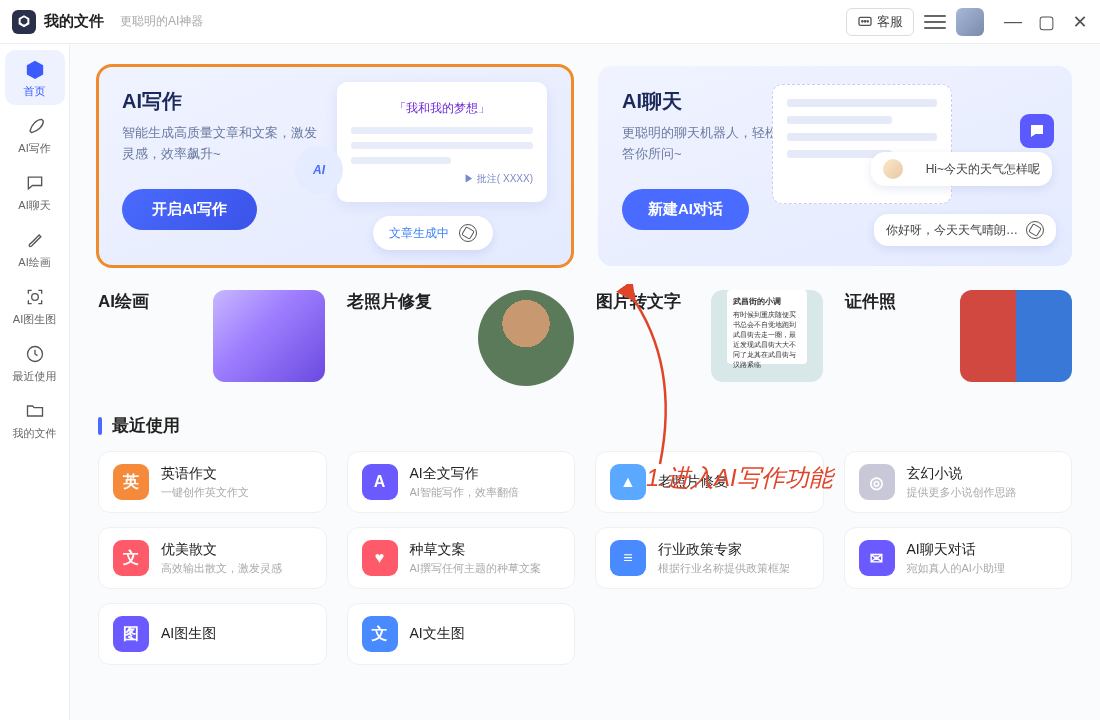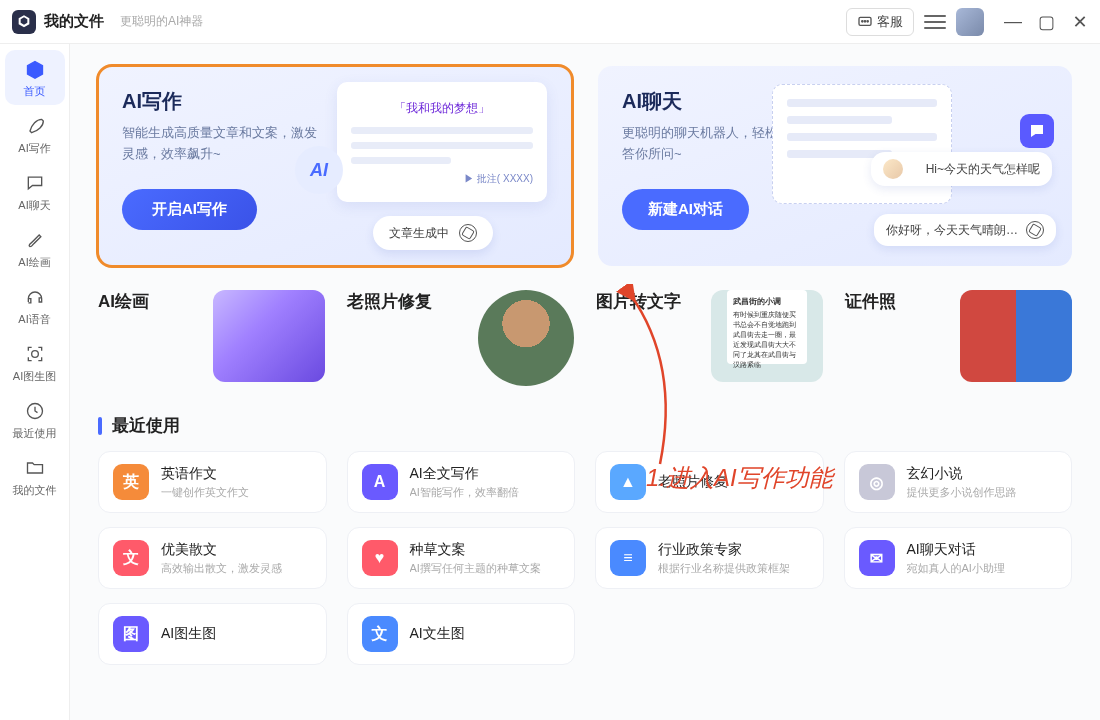--- a/index.html
+++ b/index.html
@@ -35,22 +35,22 @@
   .hero-desc { font-size: 13px; color: #6a7aa0; line-height: 1.6; max-width: 200px; }
   .hero-btn { margin-top: 24px; background: linear-gradient(135deg,#4a6bff,#3a52e8); color: #fff; border: none; padding: 11px 30px; border-radius: 22px; font-size: 15px; font-weight: 600; }
   .hero-chat-btn { margin-top: 24px; background: #4a6bff; color: #fff; border: none; padding: 11px 26px; border-radius: 22px; font-size: 15px; font-weight: 600; }
   .hero-illus { position: absolute; right: 14px; top: 20px; width: 235px; height: 170px; }
   .paper { position: absolute; background: #fff; border-radius: 10px; box-shadow: 0 4px 14px rgba(60,80,180,.10); }
   .paper1 { left: 14px; top: -4px; width: 210px; height: 120px; padding: 14px 14px; }
   .paper1 .line { height: 7px; background: #e8ecf8; border-radius: 3px; margin-bottom: 8px; }
   .paper1 .line.short { width: 55%; }
   .paper1 .quote { text-align: center; font-size: 12px; color: #6d28d9; margin: 4px 0 10px; }
   .paper1 .note { text-align: right; font-size: 10px; color: #7a88c8; }
-  .ai-badge { position: absolute; left: -28px; top: 60px; width: 48px; height: 48px; border-radius: 50%; background: #e6ecff; display: flex; align-items: center; justify-content: center; font-weight: 900; font-style: italic; color: #4a6bff; font-size: 18px; }
-  .pill { position: absolute; bottom: 6px; left: 50px; background: #fff; border-radius: 18px; padding: 8px 16px; font-size: 12px; color: #404040; display: flex; align-items: center; gap: 10px; box-shadow: 0 4px 10px rgba(60,80,180,.12); }
+  .ai-badge { position: absolute; left: -28px; top: 60px; width: 48px; height: 48px; border-radius: 50%; background: #e6ecff; display: flex; align-items: center; justify-content: center; font-weight: 900; font-style: italic; color: #4a6bff; font-size: 12px; }
+  .pill { position: absolute; bottom: 6px; left: 50px; background: #fff; border-radius: 18px; padding: 8px 16px; font-size: 12px; color: #3b82f6; display: flex; align-items: center; gap: 10px; box-shadow: 0 4px 10px rgba(60,80,180,.12); }
   .pill-icon { width: 18px; height: 18px; border: 1.5px solid #555; border-radius: 50%; position: relative; }
   .pill-icon::after { content: ""; position: absolute; inset: 3px; border: 1.5px solid #555; border-radius: 2px; transform: rotate(30deg); }
 
   .chat-illus { position: absolute; right: 20px; top: 18px; width: 280px; height: 180px; }
   .chat-panel { position: absolute; left: 0; top: 0; width: 180px; height: 120px; background: #fff; border: 1px dashed #c8d0f0; border-radius: 10px; padding: 14px; }
   .chat-panel .bar { height: 8px; background: #e6eaf8; border-radius: 3px; margin-bottom: 9px; }
   .chat-panel .bar.s { width: 70%; }
   .bubble1 { position: absolute; right: 0; top: 68px; background: #fff; border-radius: 14px; padding: 7px 12px; font-size: 12px; color: #444; box-shadow: 0 3px 10px rgba(60,80,180,.12); display: flex; align-items: center; gap: 23px; }
   .bubble1 .av { width: 20px; height: 20px; border-radius: 50%; background: linear-gradient(135deg,#fce8c8,#e8c8a8); }
   .bubble2 { position: absolute; right: -4px; bottom: 18px; background: #fff; border-radius: 14px; padding: 7px 12px; font-size: 12px; color: #444; box-shadow: 0 3px 10px rgba(60,80,180,.12); display: flex; align-items: center; gap: 8px; }
@@ -149,28 +149,20 @@
         </div>
       <span>AI聊天</span>
     </div>
     <div class="side-item">
       <div class="side-icon">
           <svg viewBox="0 0 24 24">
             <path d="M5 19c0-3 3-3 4-5l8-8 2 2-8 8c-2 1-2 4-5 4l-1-1z"></path>
           </svg>
         </div>
       <span>AI绘画</span>
-    </div>
-    <div class="side-item">
-      <div class="side-icon">
-          <svg viewBox="0 0 24 24">
-            <path d="M4 14a8 8 0 0116 0v4h-3v-5h3M4 18v-4h3v5H4"></path>
-          </svg>
-        </div>
-      <span>AI语音</span>
     </div>
     <div class="side-item">
       <div class="side-icon">
           <svg viewBox="0 0 24 24">
             <path d="M4 8V4h4M20 8V4h-4M4 16v4h4M20 16v4h-4M8 12a4 4 0 108 0 4 4 0 00-8 0z"></path>
           </svg>
         </div>
       <span>AI图生图</span>
     </div>
     <div class="side-item">

